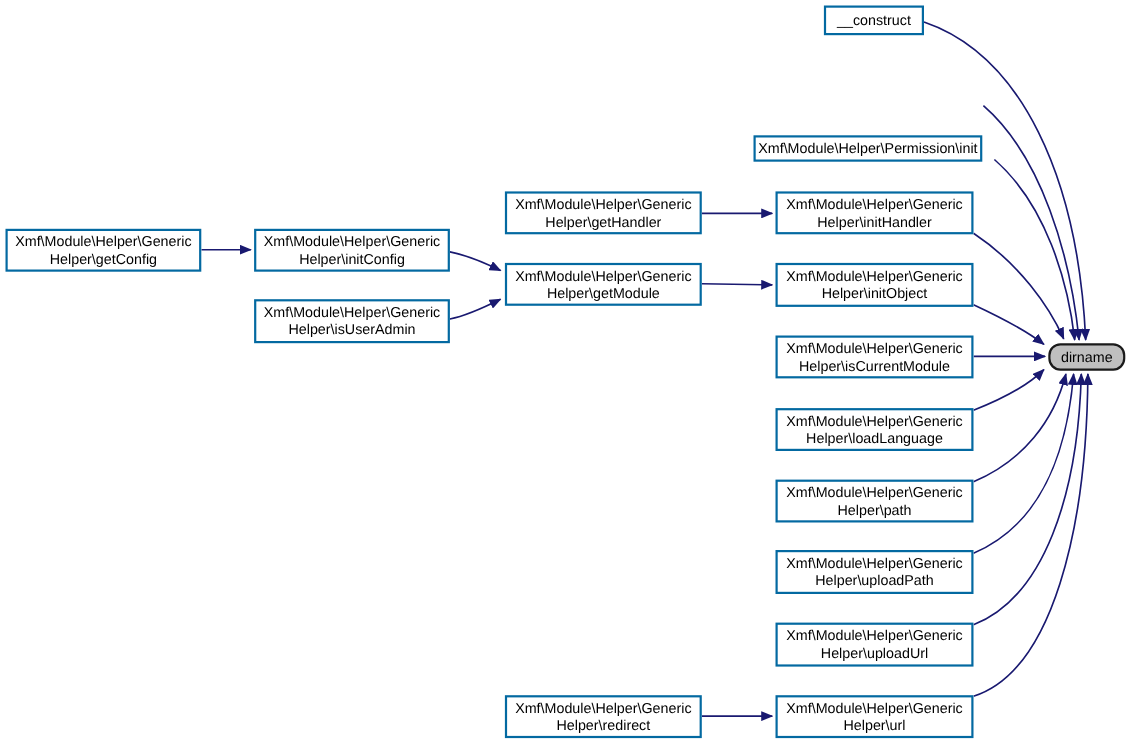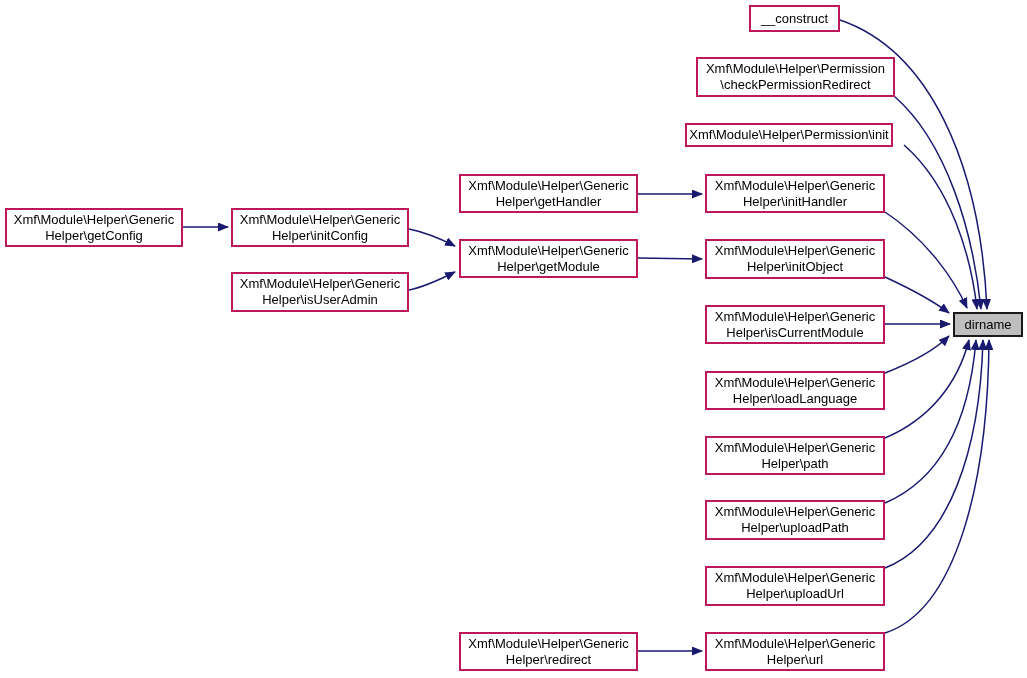--- a/index.html
+++ b/index.html
@@ -15,35 +15,36 @@
     position: absolute;
     left: 0; top: 0;
     width: 1027px; height: 678px;
     pointer-events: none;
   }
   .edge { fill: none; stroke: #191970; stroke-width: 1.5; }
   .node {
     position: absolute;
     box-sizing: border-box;
     background: #ffffff;
-    border: 2px solid #be185d;
+    border: 2px solid #0369a1;
     color: #000000;
     font-size: 13px;
     line-height: 16px;
     display: flex;
     align-items: center;
     justify-content: center;
     text-align: center;
     white-space: pre-line;
     cursor: pointer;
   }
   .node.current {
     background: #bfbfbf;
     border-color: #1a1a1a;
     cursor: default;
+    border-radius: 11px;
   }
 </style>
 </head>
 <body>
 
 <div id="canvas">
 
   <svg id="edge-layer" width="1027" height="678" viewBox="0 0 1027 678" xmlns="http://www.w3.org/2000/svg">
     <defs>
       <marker id="arrow" viewBox="0 0 11 9" refX="10" refY="4.5" markerWidth="11" markerHeight="9" orient="auto" markerUnits="userSpaceOnUse">
@@ -79,22 +80,20 @@
 Helper\isUserAdmin</div>
 
   <div class="node" style="left:459px; top:174px; width:179px; height:39px">Xmf\Module\Helper\Generic
 Helper\getHandler</div>
   <div class="node" style="left:459px; top:239px; width:179px; height:39px">Xmf\Module\Helper\Generic
 Helper\getModule</div>
   <div class="node" style="left:459px; top:632px; width:179px; height:39px">Xmf\Module\Helper\Generic
 Helper\redirect</div>
 
   <div class="node" style="left:749px; top:5px;   width:91px;  height:27px">__construct</div>
-  <div class="node" style="left:696px; top:57px;  width:199px; height:40px">Xmf\Module\Helper\Permission
-\checkPermissionRedirect</div>
   <div class="node" style="left:685px; top:123px; width:208px; height:24px">Xmf\Module\Helper\Permission\init</div>
   <div class="node" style="left:705px; top:174px; width:180px; height:39px">Xmf\Module\Helper\Generic
 Helper\initHandler</div>
   <div class="node" style="left:705px; top:239px; width:180px; height:40px">Xmf\Module\Helper\Generic
 Helper\initObject</div>
   <div class="node" style="left:705px; top:305px; width:180px; height:39px">Xmf\Module\Helper\Generic
 Helper\isCurrentModule</div>
   <div class="node" style="left:705px; top:371px; width:180px; height:39px">Xmf\Module\Helper\Generic
 Helper\loadLanguage</div>
   <div class="node" style="left:705px; top:436px; width:180px; height:39px">Xmf\Module\Helper\Generic

